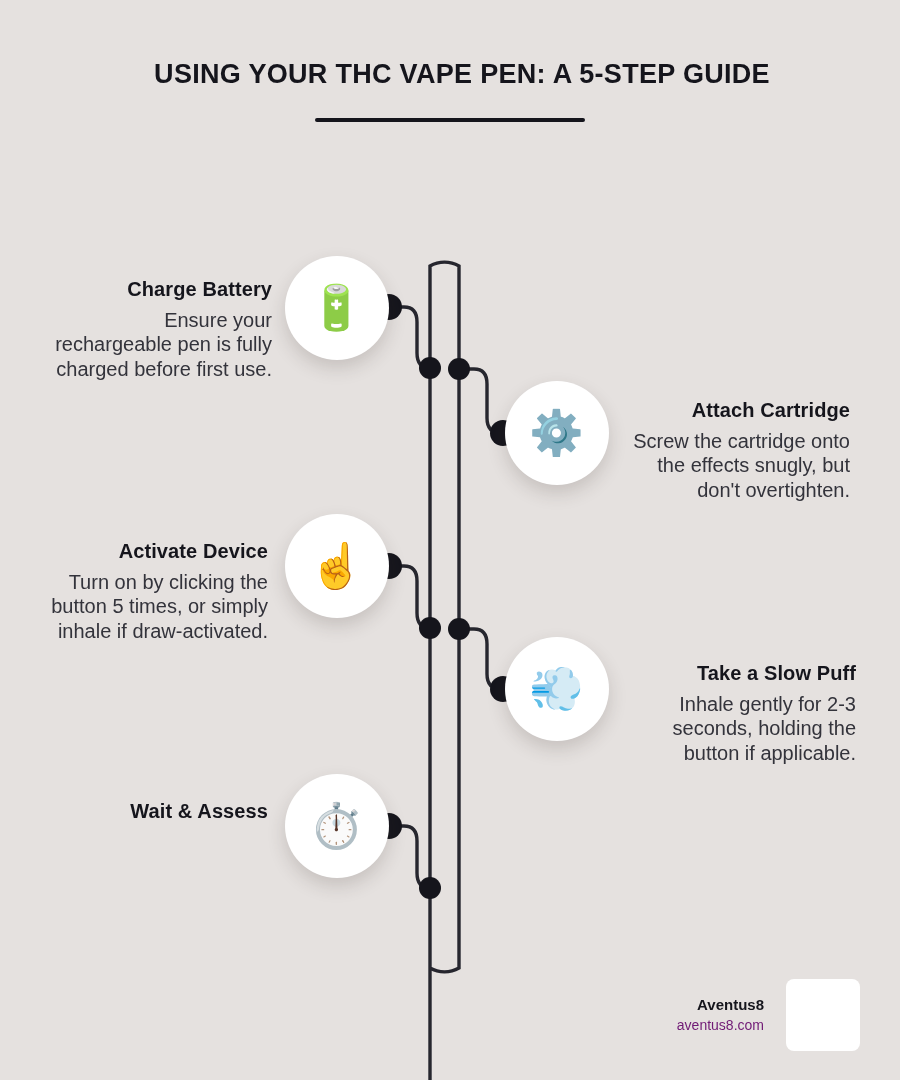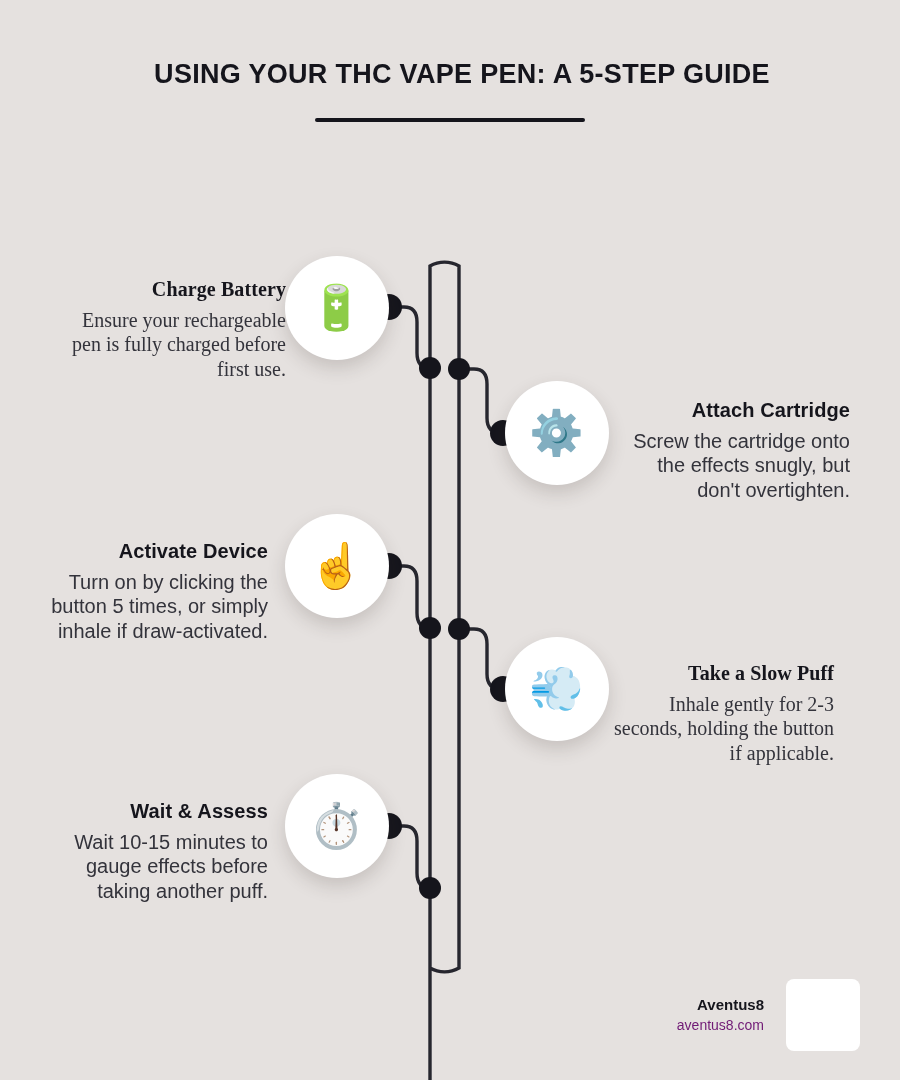--- a/index.html
+++ b/index.html
@@ -193,21 +193,21 @@
 
     <path d="M 389 826 L 404 826 Q 417 826 417 841 L 417 873 Q 417 888 430 888" fill="none" stroke="#26262e" stroke-width="3.4" stroke-linecap="round"></path>
     <circle cx="389" cy="826" r="13" fill="#15151c"></circle>
     <circle cx="430" cy="888" r="11" fill="#15151c"></circle>
   </svg>
 
   <div class="step">
     <div class="step-circle" style="left:285px; top:256px;">
       <span class="step-emoji">🔋</span>
     </div>
-    <div class="step-text align-right" style="left:56px; top:278px;font-family:Liberation Serif, serif;">
+    <div class="step-text align-right" style="left:42px; top:278px;">
       <div class="step-title">Charge Battery</div>
       <div class="step-desc">Ensure your rechargeable pen is fully charged before first use.</div>
     </div>
   </div>
 
   <div class="step">
     <div class="step-circle" style="left:505px; top:381px;">
       <span class="step-emoji">⚙️</span>
     </div>
     <div class="step-text align-left" style="left:620px; top:399px;">
@@ -223,33 +223,32 @@
     <div class="step-text align-right" style="left:38px; top:540px;">
       <div class="step-title">Activate Device</div>
       <div class="step-desc">Turn on by clicking the button 5 times, or simply inhale if draw-activated.</div>
     </div>
   </div>
 
   <div class="step">
     <div class="step-circle" style="left:505px; top:637px;">
       <span class="step-emoji">💨</span>
     </div>
-    <div class="step-text align-left" style="left:604px; top:662px;font-family:Liberation Serif, serif;">
+    <div class="step-text align-left" style="left:626px; top:662px;">
       <div class="step-title">Take a Slow Puff</div>
       <div class="step-desc">Inhale gently for 2-3 seconds, holding the button if applicable.</div>
     </div>
   </div>
 
   <div class="step">
     <div class="step-circle" style="left:285px; top:774px;">
       <span class="step-emoji">⏱️</span>
     </div>
     <div class="step-text align-right" style="left:38px; top:800px;">
       <div class="step-title">Wait &amp; Assess</div>
-      <div class="step-desc">Wait 10-15 minutes to gauge effects before taking another puff.</div>
     </div>
   </div>
 
   <div class="footer">
     <div class="footer-text">
       <div class="brand-name">Aventus8</div>
       <div class="brand-url">aventus8.com</div>
     </div>
     <div class="brand-logo"></div>
   </div>

